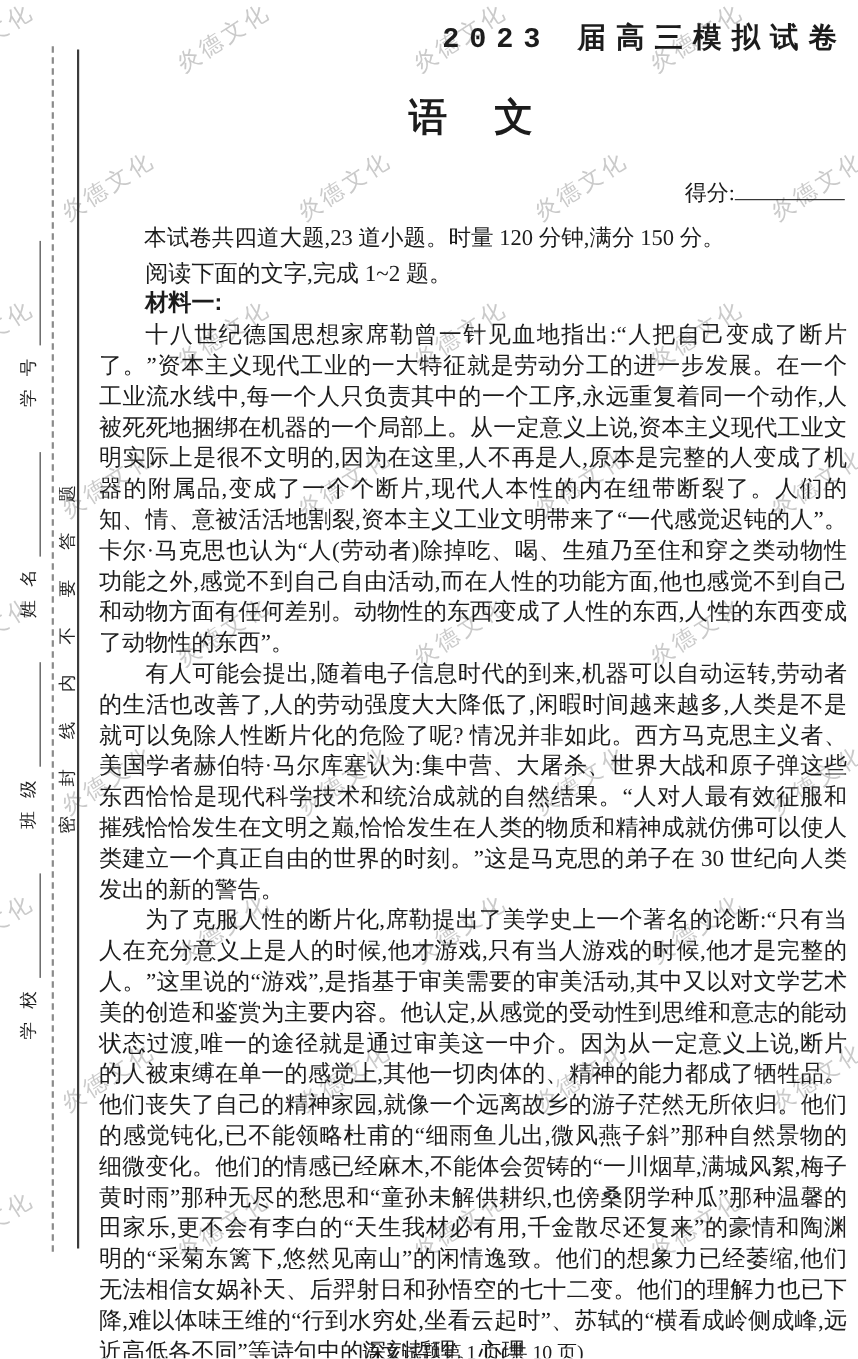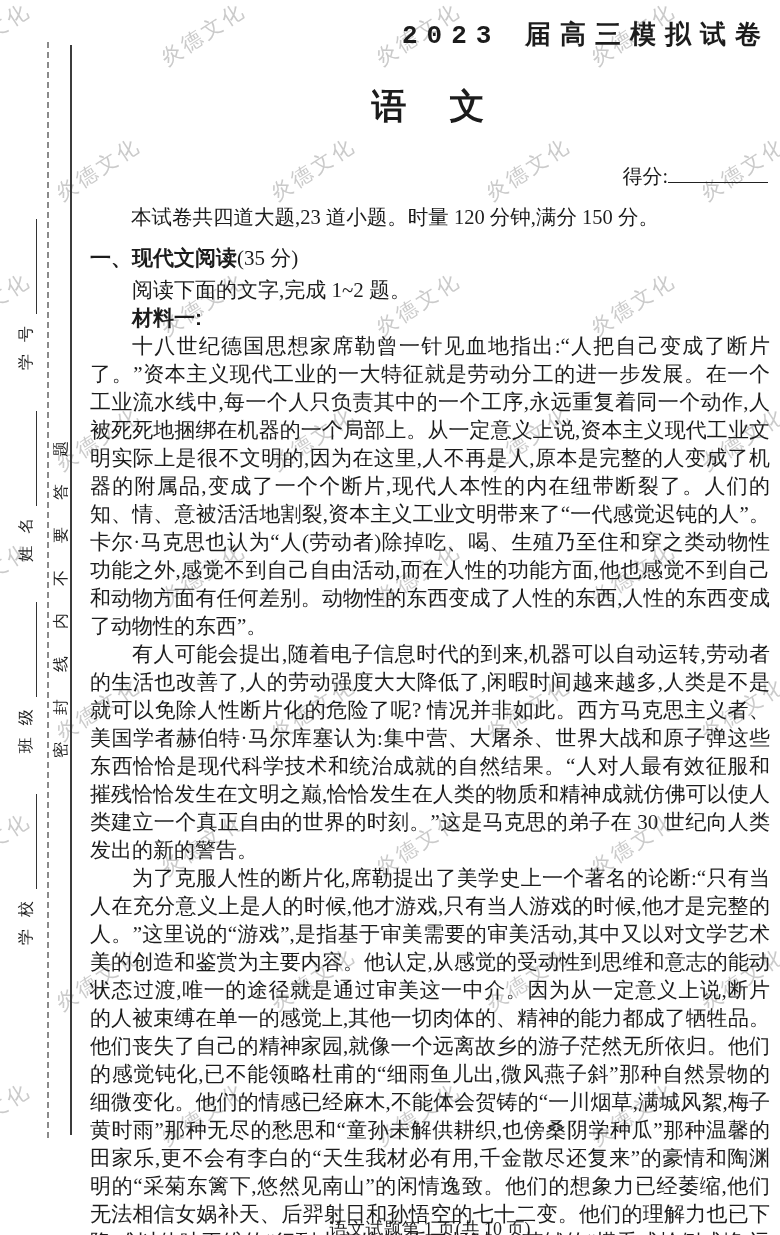--- a/index.html
+++ b/index.html
@@ -172,21 +172,20 @@
   <div class="content">
     <div class="exam-title">2023 届高三模拟试卷</div>
     <div class="subject-title">语　文</div>
 
     <div class="score-line">
       <span>得分:</span><span class="score-blank"></span>
     </div>
 
     <p class="intro">本试卷共四道大题,23 道小题。时量 120 分钟,满分 150 分。</p>
 
-    <p class="sec-head"><span>一、现代文阅读</span><span class="meta">(35 分)</span></p>
 
 
     <p class="instruction">阅读下面的文字,完成 1~2 题。</p>
 
     <p class="material-label">材料一:</p>
 
     <p class="para">十八世纪德国思想家席勒曾一针见血地指出:“人把自己变成了断片了。”资本主义现代工业的一大特征就是劳动分工的进一步发展。在一个工业流水线中,每一个人只负责其中的一个工序,永远重复着同一个动作,人被死死地捆绑在机器的一个局部上。从一定意义上说,资本主义现代工业文明实际上是很不文明的,因为在这里,人不再是人,原本是完整的人变成了机器的附属品,变成了一个个断片,现代人本性的内在纽带断裂了。人们的知、情、意被活活地割裂,资本主义工业文明带来了“一代感觉迟钝的人”。卡尔·马克思也认为“人(劳动者)除掉吃、喝、生殖乃至住和穿之类动物性功能之外,感觉不到自己自由活动,而在人性的功能方面,他也感觉不到自己和动物方面有任何差别。动物性的东西变成了人性的东西,人性的东西变成了动物性的东西”。</p>
     <p class="para">有人可能会提出,随着电子信息时代的到来,机器可以自动运转,劳动者的生活也改善了,人的劳动强度大大降低了,闲暇时间越来越多,人类是不是就可以免除人性断片化的危险了呢? 情况并非如此。西方马克思主义者、美国学者赫伯特·马尔库塞认为:集中营、大屠杀、世界大战和原子弹这些东西恰恰是现代科学技术和统治成就的自然结果。“人对人最有效征服和摧残恰恰发生在文明之巅,恰恰发生在人类的物质和精神成就仿佛可以使人类建立一个真正自由的世界的时刻。”这是马克思的弟子在 30 世纪向人类发出的新的警告。</p>
     <p class="para">为了克服人性的断片化,席勒提出了美学史上一个著名的论断:“只有当人在充分意义上是人的时候,他才游戏,只有当人游戏的时候,他才是完整的人。”这里说的“游戏”,是指基于审美需要的审美活动,其中又以对文学艺术美的创造和鉴赏为主要内容。他认定,从感觉的受动性到思维和意志的能动状态过渡,唯一的途径就是通过审美这一中介。因为从一定意义上说,断片的人被束缚在单一的感觉上,其他一切肉体的、精神的能力都成了牺牲品。他们丧失了自己的精神家园,就像一个远离故乡的游子茫然无所依归。他们的感觉钝化,已不能领略杜甫的“细雨鱼儿出,微风燕子斜”那种自然景物的细微变化。他们的情感已经麻木,不能体会贺铸的“一川烟草,满城风絮,梅子黄时雨”那种无尽的愁思和“童孙未解供耕织,也傍桑阴学种瓜”那种温馨的田家乐,更不会有李白的“天生我材必有用,千金散尽还复来”的豪情和陶渊明的“采菊东篱下,悠然见南山”的闲情逸致。他们的想象力已经萎缩,他们无法相信女娲补天、后羿射日和孙悟空的七十二变。他们的理解力也已下降,难以体味王维的“行到水穷处,坐看云起时”、苏轼的“横看成岭侧成峰,远近高低各不同”等诗句中的深刻哲理。心理</p>
   </div>

